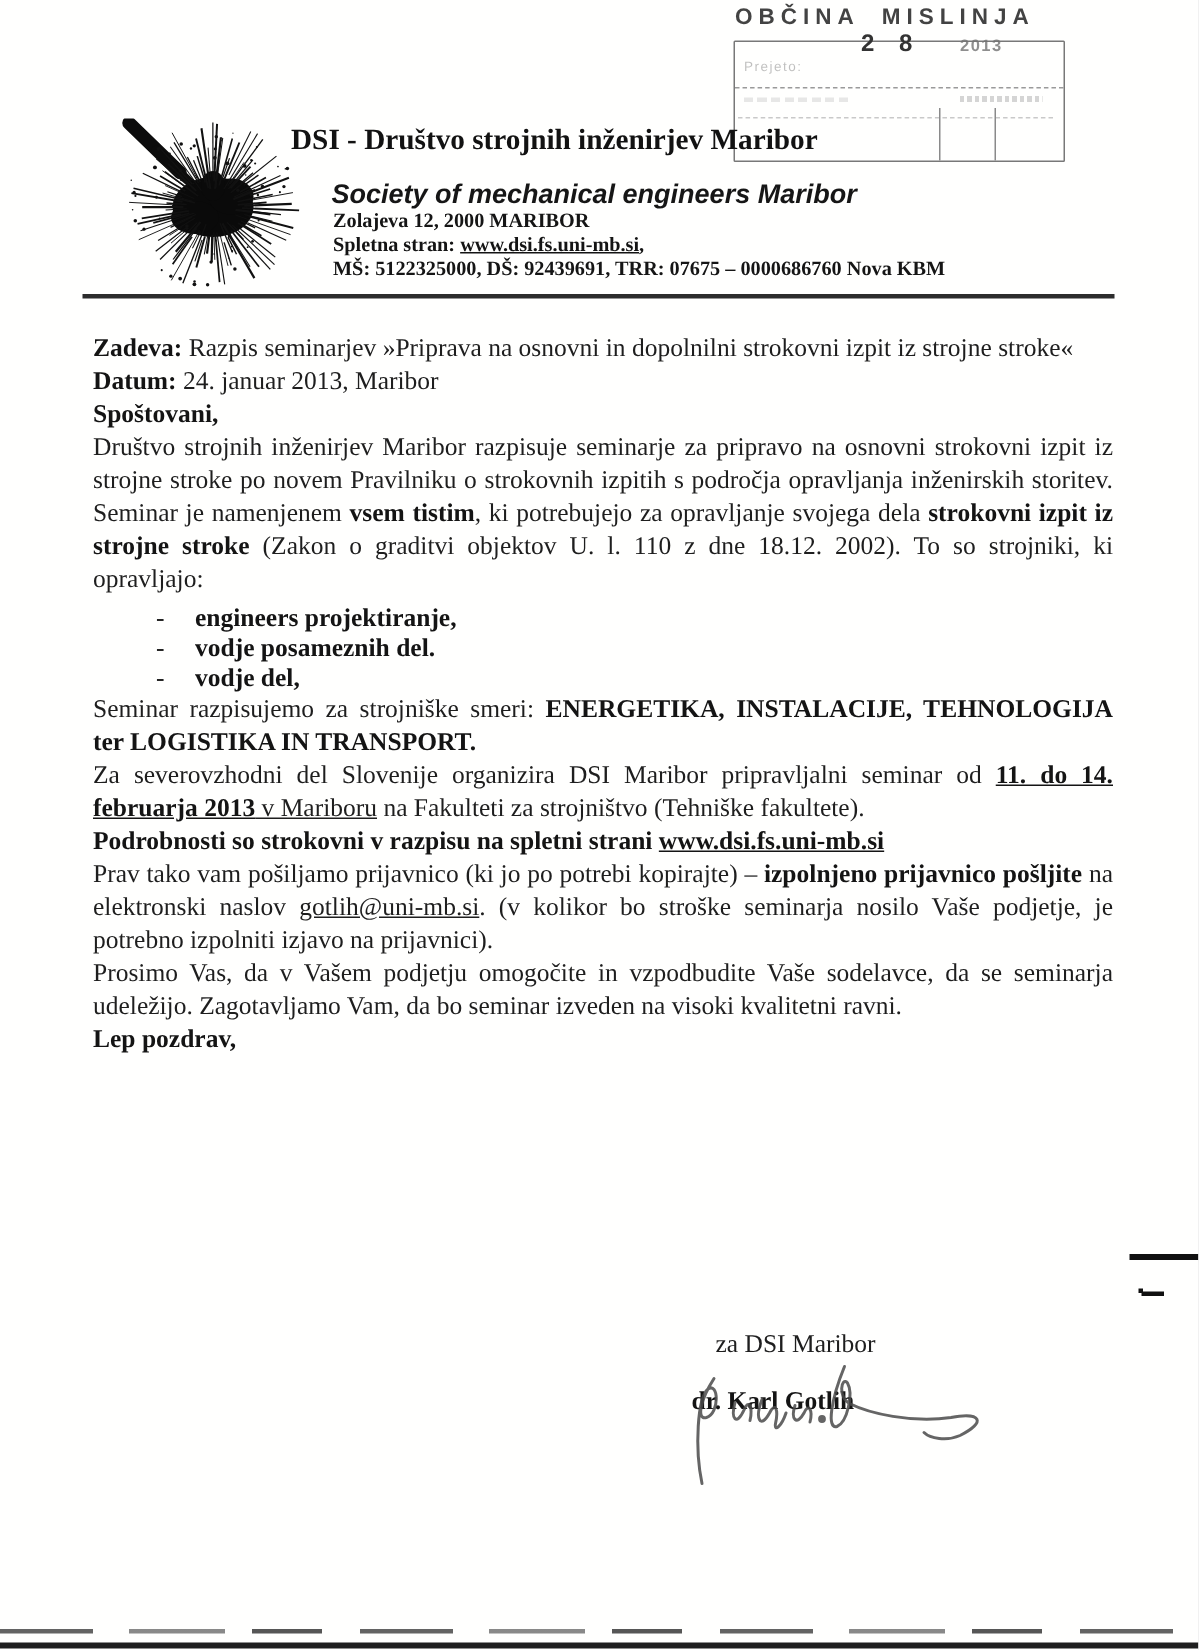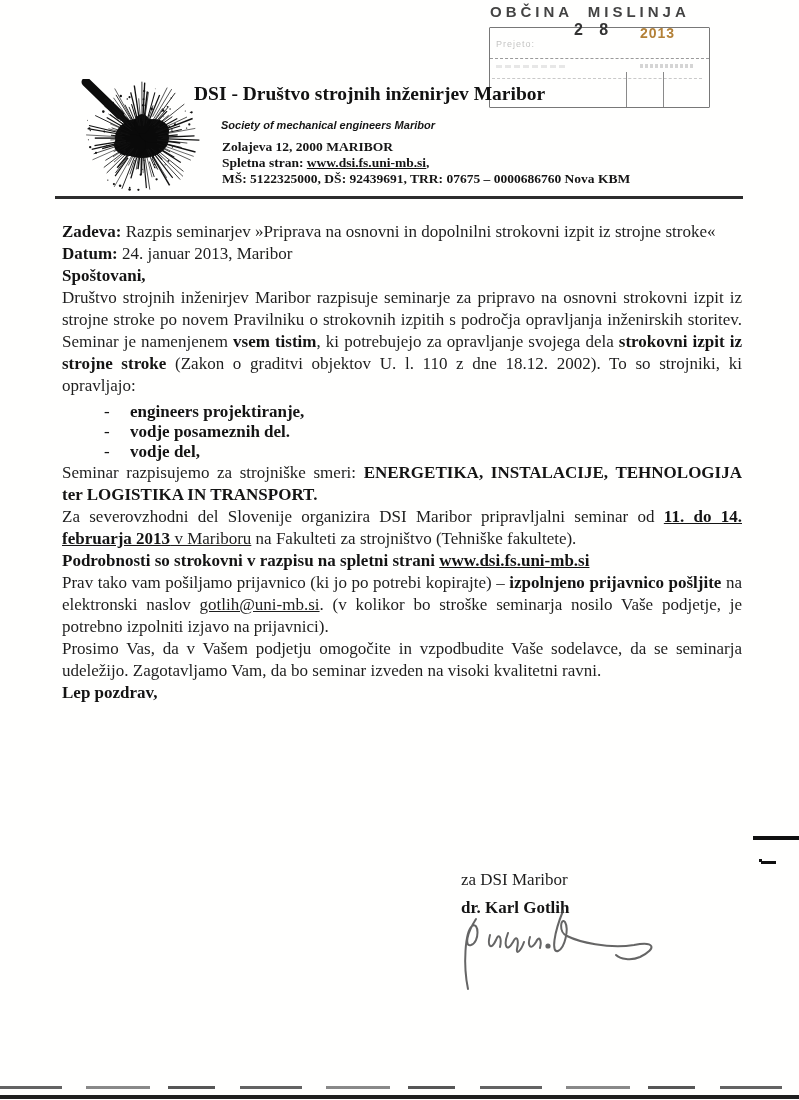--- a/index.html
+++ b/index.html
@@ -18,32 +18,32 @@
       border-top:1.5px dashed #9a9a9a;}
   .stamp-box .hline2{position:absolute;left:2px;top:50px;width:96%;height:0;
       border-top:1px dashed #c9c9c9;}
   .stamp-box .vline1{position:absolute;left:136px;top:44px;bottom:0;width:0;border-left:1.2px solid #8a8a8a;}
   .stamp-box .vline2{position:absolute;left:173px;top:44px;bottom:0;width:0;border-left:1.2px solid #8a8a8a;}
   .stamp-received{position:absolute;left:6px;top:11px;font-family:"Liberation Sans",sans-serif;
       font-size:9px;color:#1e1e1e;opacity:.28;letter-spacing:1px;}
   .stamp-day{position:absolute;left:84px;top:-7px;font-family:"Liberation Sans",sans-serif;
       font-weight:700;font-size:16px;letter-spacing:6px;color:#333;}
   .stamp-year{position:absolute;left:150px;top:-3px;font-family:"Liberation Sans",sans-serif;
-      font-weight:700;font-size:14px;letter-spacing:1px;color:#a16207;opacity:.8;}
+      font-weight:700;font-size:11px;letter-spacing:1px;color:#737373;opacity:.8;}
   .stamp-smudge1{position:absolute;left:150px;top:36px;width:55px;height:4px;
       background:repeating-linear-gradient(90deg,#b9b9b9 0 3px,transparent 3px 5px);opacity:.6;}
   .stamp-smudge2{position:absolute;left:6px;top:37px;width:70px;height:3px;
       background:repeating-linear-gradient(90deg,#cfcfcf 0 6px,transparent 6px 9px);opacity:.5;}
 
   
   .logo{position:absolute;left:80px;top:79px;width:132px;height:126px;}
   .hdr-title{position:absolute;left:194px;top:83px;font-size:19.5px;font-weight:700;color:#121212;
       white-space:nowrap;}
   .hdr-en{position:absolute;left:221px;top:119px;font-family:"Liberation Sans","DejaVu Sans",sans-serif;
-      font-weight:700;font-style:italic;font-size:11px;color:#161616;}
+      font-weight:700;font-style:italic;font-size:18px;color:#161616;}
   .hdr-line{position:absolute;left:222px;font-size:13.5px;font-weight:700;color:#151515;white-space:nowrap;}
   .hdr-addr1{top:139px;} .hdr-web{top:155px;} .hdr-reg{top:171px;}
   .hdr-rule{position:absolute;left:55px;top:196px;width:688px;height:3px;background:#2d2d2d;}
 
   
   .letter-body{position:absolute;left:62px;top:221px;width:680px;font-size:17px;line-height:22px;
       text-align:justify;}
   .letter-body p{margin:0;}
   .subject{margin:0;}
   .dateline{margin-top:30px;}
@@ -54,21 +54,21 @@
       text-align:left;}
   .bullet-list .mk{display:inline-block;width:26px;text-indent:0;font-weight:400;}
   .p2{margin-top:12px;}
   .p3{margin-top:9px;}
   .p4{margin-top:6px;font-weight:700;color:#141414;text-align:left;}
   .p5{margin-top:8px;}
   .p6{margin-top:6px;}
   .closing{margin-top:25px;font-weight:700;color:#141414;text-align:left;}
 
   .sign-block{position:absolute;left:461px;top:869px;font-size:17px;line-height:22px;}
-  .sign-for{margin:0;}
+  .sign-for{margin:16px;}
   .signer{margin:6px 0 0 0;font-weight:700;color:#141414;}
   .signature{position:absolute;left:448px;top:893px;width:235px;height:105px;}
 
   
   .art-right-line{position:absolute;left:753px;top:836px;width:46px;height:4px;background:#101010;}
   .art-right-dash{position:absolute;left:761px;top:861px;width:15px;height:3px;background:#101010;}
   .art-right-dash:before{content:"";position:absolute;left:-2px;top:-2px;width:3px;height:3px;background:#101010;}
   .art-bottom-broken{position:absolute;left:0;top:1086px;width:799px;height:3px;opacity:.8;
       background:repeating-linear-gradient(90deg,#3c3c3c 0 62px,transparent 62px 86px,#6b6b6b 86px 150px,transparent 150px 168px,#2c2c2c 168px 215px,transparent 215px 240px);}
   .art-bottom-solid{position:absolute;left:0;top:1095px;width:799px;height:4px;background:#1f1f1f;}

